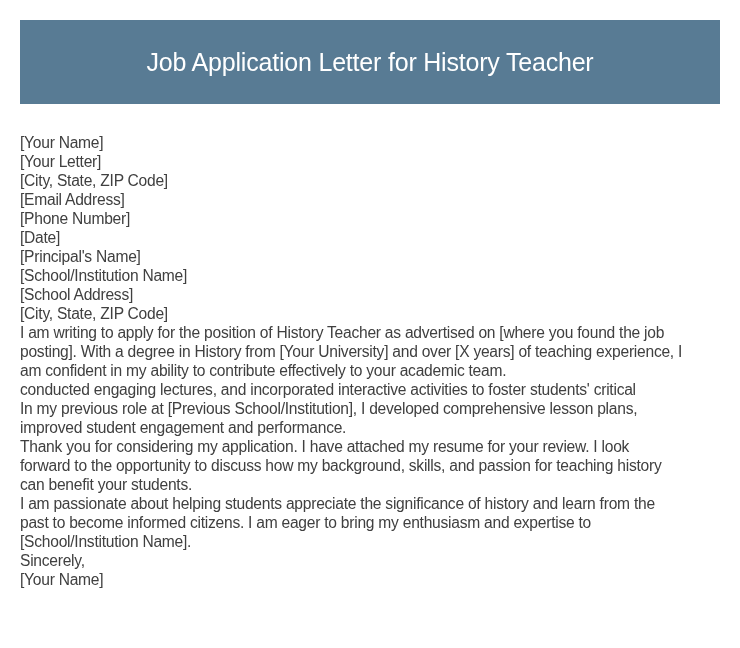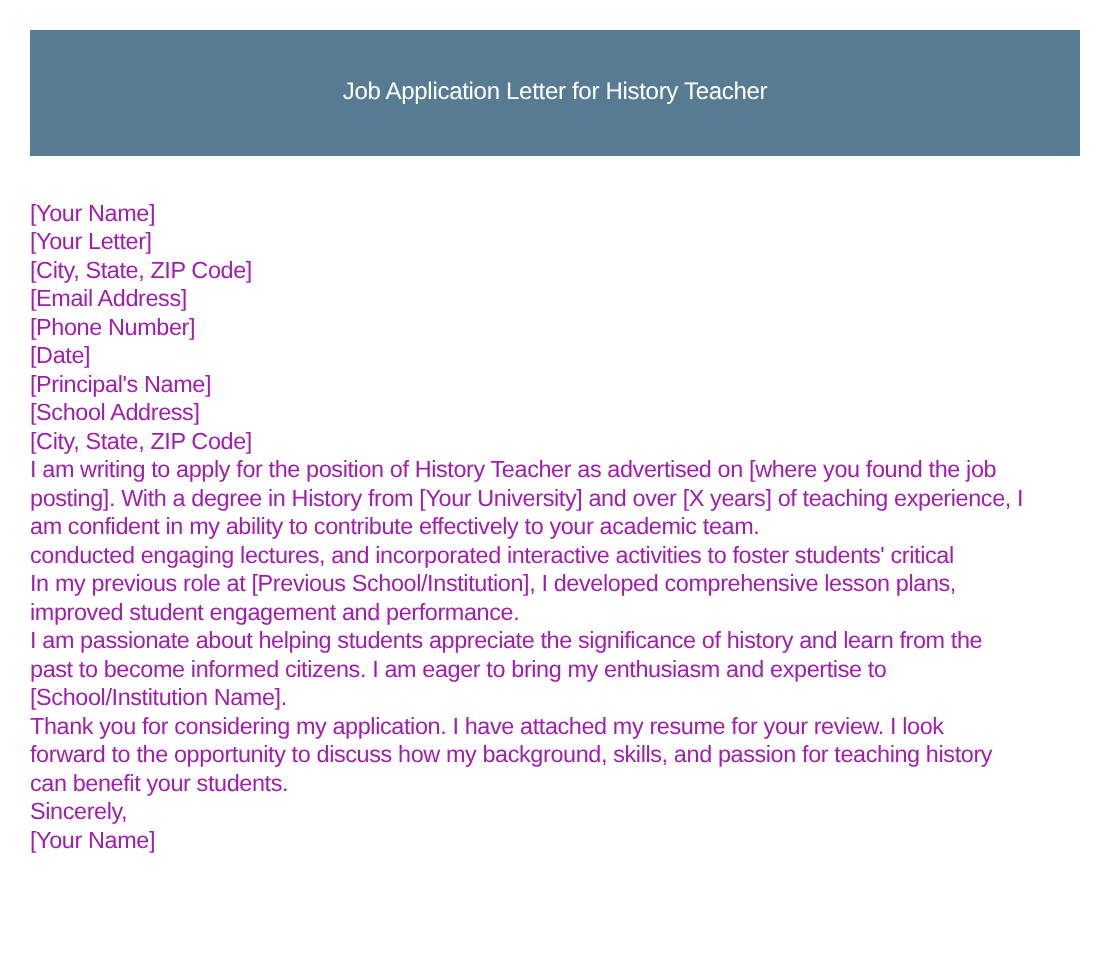--- a/index.html
+++ b/index.html
@@ -20,30 +20,30 @@
       top: 20px;
       width: 700px;
       height: 84px;
       background: #587b94;
       display: flex;
       align-items: center;
       justify-content: center;
     }
     .header-title {
       color: #ffffff;
-      font-size: 16px;
+      font-size: 25px;
       letter-spacing: -0.2px;
       font-family: "Liberation Sans", sans-serif;
     }
     .letter {
       position: absolute;
       left: 20px;
       top: 133px;
       width: 705px;
-      color: #a21caf;
+      color: #404040;
       font-size: 15.6px;
       line-height: 19px;
       letter-spacing: -0.25px;
       white-space: nowrap;
     }
     .line {
       display: block;
       height: 19px;
     }
   </style>
@@ -55,42 +55,43 @@
 </div>
 
 <div class="letter">
   <span class="line">[Your Name]</span>
   <span class="line">[Your Letter]</span>
   <span class="line">[City, State, ZIP Code]</span>
   <span class="line">[Email Address]</span>
   <span class="line">[Phone Number]</span>
   <span class="line">[Date]</span>
   <span class="line">[Principal's Name]</span>
+  <span class="line">[School/Institution Name]</span>
   <span class="line">[School Address]</span>
   <span class="line">[City, State, ZIP Code]</span>
 
   <div>
     <span class="line">I am writing to apply for the position of History Teacher as advertised on [where you found the job</span>
     <span class="line">posting]. With a degree in History from [Your University] and over [X years] of teaching experience, I</span>
     <span class="line">am confident in my ability to contribute effectively to your academic team.</span>
   </div>
 
   <div>
     <span class="line">conducted engaging lectures, and incorporated interactive activities to foster students' critical</span>
     <span class="line">In my previous role at [Previous School/Institution], I developed comprehensive lesson plans,</span>
     <span class="line">improved student engagement and performance.</span>
   </div>
 
   <div>
+    <span class="line">Thank you for considering my application. I have attached my resume for your review. I look</span>
+    <span class="line">forward to the opportunity to discuss how my background, skills, and passion for teaching history</span>
+    <span class="line">can benefit your students.</span>
+  </div>
+
+  <div>
     <span class="line">I am passionate about helping students appreciate the significance of history and learn from the</span>
     <span class="line">past to become informed citizens. I am eager to bring my enthusiasm and expertise to</span>
     <span class="line">[School/Institution Name].</span>
-  </div>
-
-  <div>
-    <span class="line">Thank you for considering my application. I have attached my resume for your review. I look</span>
-    <span class="line">forward to the opportunity to discuss how my background, skills, and passion for teaching history</span>
-    <span class="line">can benefit your students.</span>
   </div>
 
   <span class="line">Sincerely,</span>
   <span class="line">[Your Name]</span>
 </div>
 
 </body></html>

